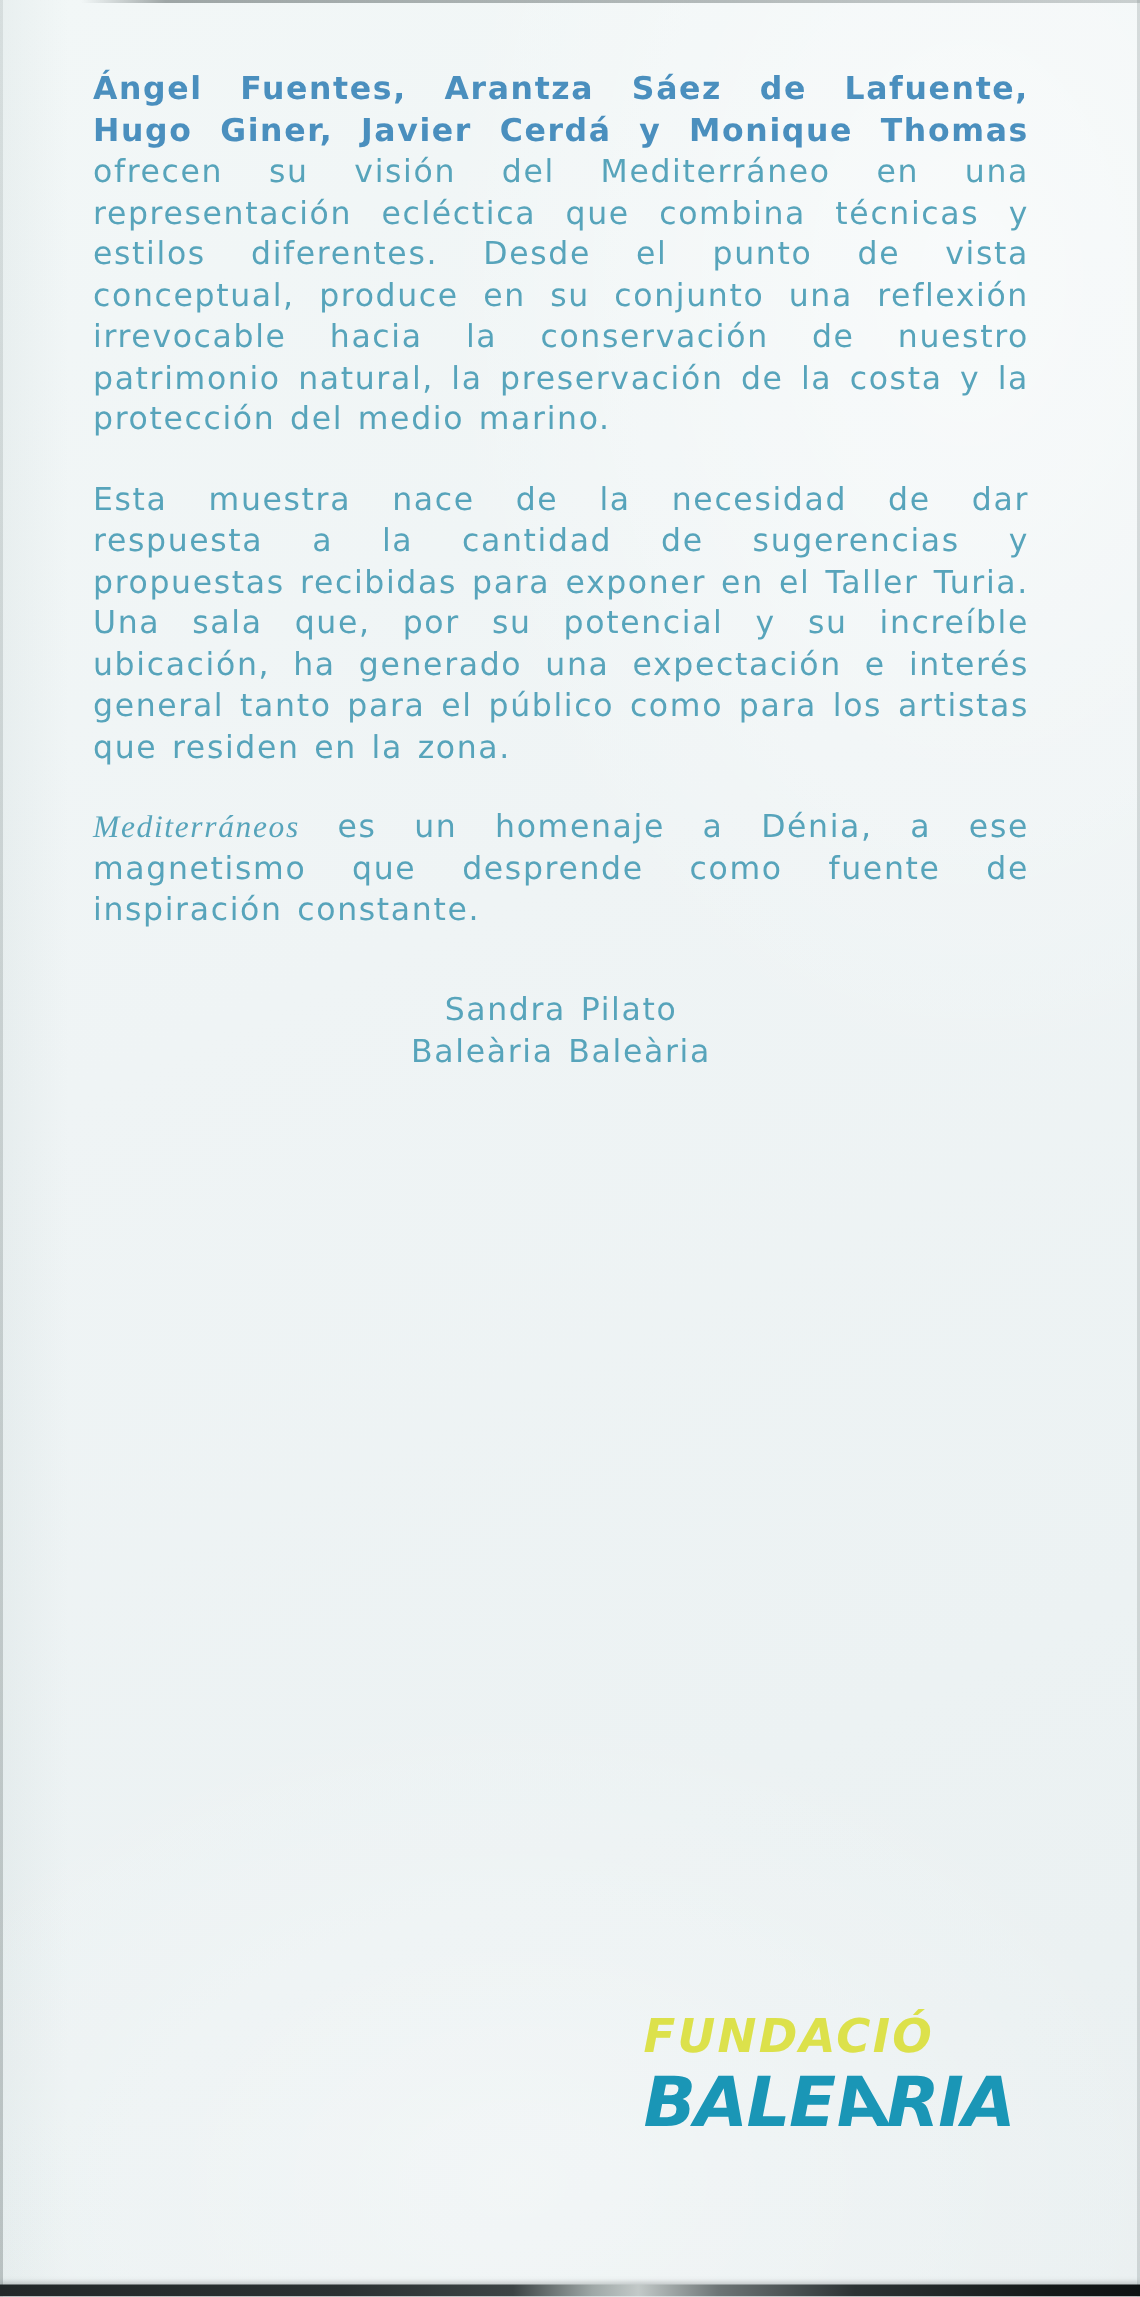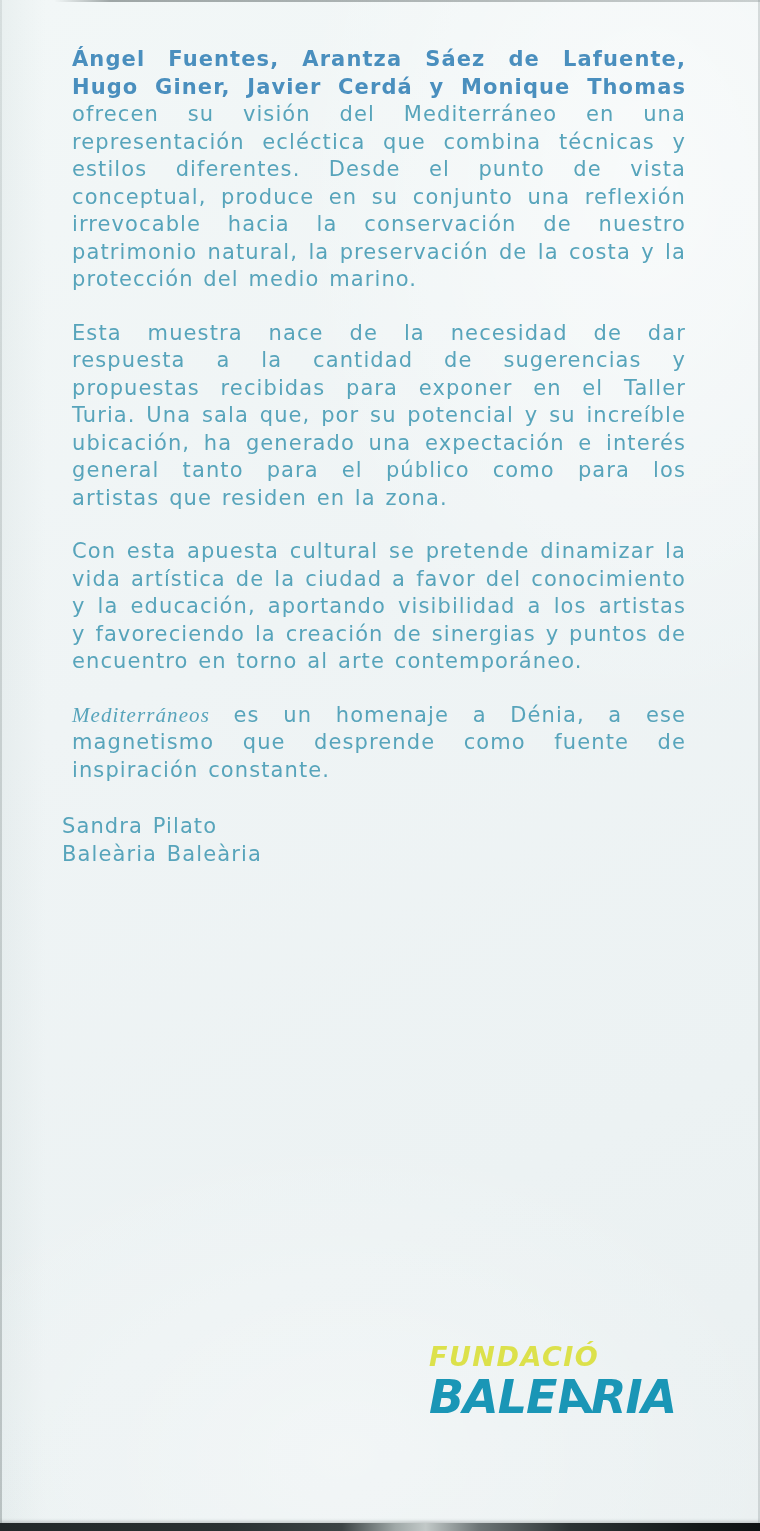--- a/index.html
+++ b/index.html
@@ -71,48 +71,48 @@
     top: 46px;
     width: 624px;
     color: #57a4bb;
     font-size: 21px;
     line-height: 27.5px;
     letter-spacing: 1.1px;
     word-spacing: 2px;
     text-align: justify;
   }
   .content p {
-    margin: 0 0 26px 10px;
+    margin: 0 0 26px 0;
   }
   .names-bold {
     font-weight: bold;
     color: #4a8fbe;
   }
   .title-italic {
     font-style: italic;
     font-family: Liberation Serif, serif;
   }
   .signature {
-    margin-top: 28px;
-    text-align: left;
+    margin-top: 38px;
+    text-align: center;
   }
   .signature-line {
     line-height: 28px;
   }
 
   .logo {
     position: absolute;
     left: 429px;
     top: 1343px;
     font-style: italic;
     font-weight: bold;
     line-height: 1;
   }
   .logo-line1 {
-    font-size: 27px;
+    font-size: 31px;
     letter-spacing: 1.5px;
     color: #dce14b;
   }
   .logo-line2 {
     margin-top: 4px;
     font-size: 46px;
     letter-spacing: -1px;
     color: #1a96b6;
   }
   .mirrored-letter {
@@ -124,21 +124,20 @@
 <body>
 
 <div class="page">
   <div class="page-sheen"></div>
 
   <div class="content">
     <p><span class="names-bold">Ángel Fuentes, Arantza Sáez de Lafuente, Hugo Giner, Javier Cerdá y Monique Thomas</span><span> ofrecen su visión del Mediterráneo en una representación ecléctica que combina técnicas y estilos diferentes. Desde el punto de vista conceptual, produce en su conjunto una reflexión irrevocable hacia la conservación de nuestro patrimonio natural, la preservación de la costa y la protección del medio marino.</span></p>
 
     <p>Esta muestra nace de la necesidad de dar respuesta a la cantidad de sugerencias y propuestas recibidas para exponer en el Taller Turia. Una sala que, por su potencial y su increíble ubicación, ha generado una expectación e interés general tanto para el público como para los artistas que residen en la zona.</p>
 
-    <p>Con esta apuesta cultural se pretende dinamizar la vida artística de la ciudad a favor del conocimiento y la educación, aportando visibilidad a los artistas y favoreciendo la creación de sinergias y puntos de encuentro en torno al arte contemporáneo.</p>
 
     <p><span class="title-italic">Mediterráneos</span><span> es un homenaje a Dénia, a ese magnetismo que desprende como fuente de inspiración constante.</span></p>
 
     <div class="signature">
       <div class="signature-line">Sandra Pilato</div>
       <div class="signature-line">Baleària Baleària</div>
     </div>
   </div>
 
   <div class="logo">

